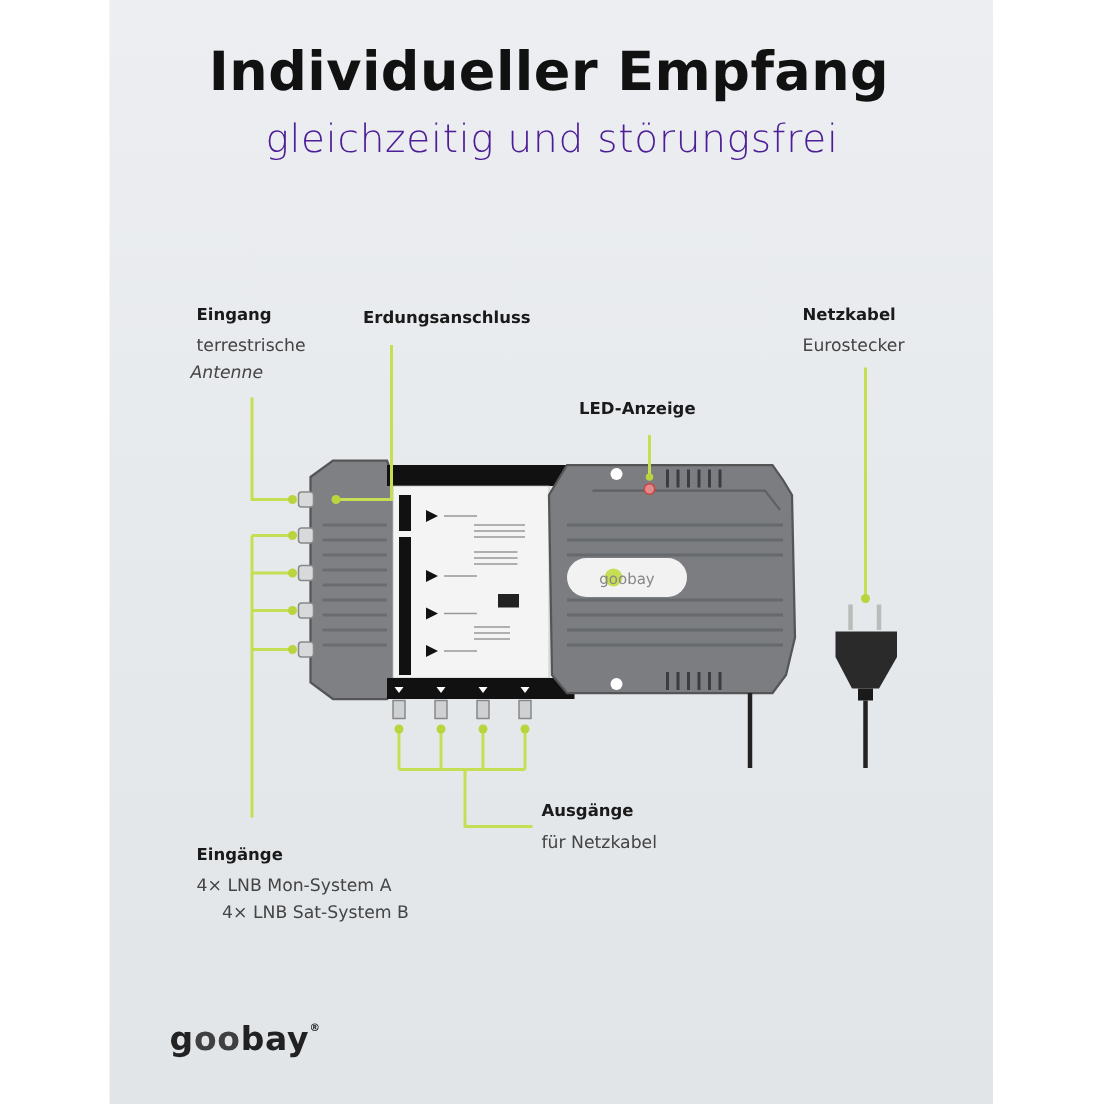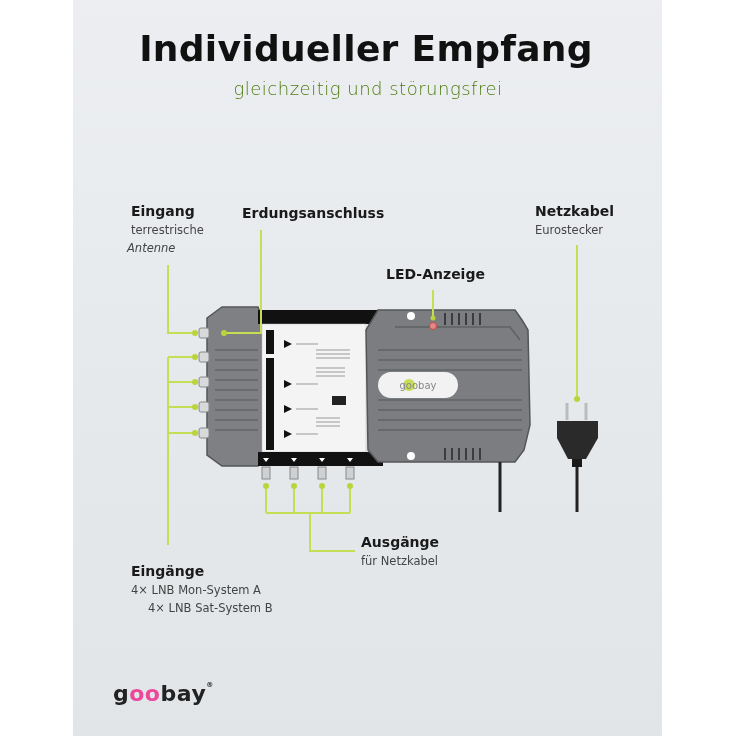--- a/index.html
+++ b/index.html
@@ -3,28 +3,28 @@
 <meta charset="utf-8">
 <style>
   html, body { margin:0; padding:0; }
   body { width:736px; height:736px; background:#ffffff; position:relative; overflow:hidden;
          font-family:"DejaVu Sans","Liberation Sans",sans-serif; }
   .panel { position:absolute; left:73px; top:0; width:589px; height:736px;
            background:linear-gradient(180deg,#eceef1 0%,#e6e9ec 55%,#e2e5e8 100%); }
   .title { position:absolute; left:0; width:732px; top:28px; text-align:center;
            font-size:36px; font-weight:600; color:#111; letter-spacing:0.3px; }
   .subtitle { position:absolute; left:0; width:736px; top:78px; text-align:center;
-              font-size:18px; color:#4d7c0f; letter-spacing:0.5px; font-weight:300; }
-  .lbl { position:absolute; font-size:14px; font-weight:bold; color:#1a1a1a; }
+              font-size:26px; color:#4c1d95; letter-spacing:0.5px; font-weight:300; }
+  .lbl { position:absolute; font-size:11px; font-weight:bold; color:#1a1a1a; }
   .sub { position:absolute; font-size:11.5px; color:#444; line-height:18px; }
   svg { position:absolute; left:0; top:0; }
   .logo { position:absolute; left:113px; top:681px; font-size:22px; font-weight:bold; color:#222; letter-spacing:0.5px; }
   .logo .oo { position:relative; display:inline-block; }
   .logo .blob { position:absolute; left:-4px; top:-3px; width:34px; height:30px; border-radius:50%; background:#c6de54; z-index:0; }
-  .logo .oo span { position:relative; z-index:1; color:#ec4899; }
+  .logo .oo span { position:relative; z-index:1; color:#404040; }
   .logo sup { font-size:7px; vertical-align:top; }
 </style>
 </head>
 <body>
 
 <div class="panel"></div>
 
 <div class="title">Individueller Empfang</div>
 <div class="subtitle">gleichzeitig und störungsfrei</div>
 

